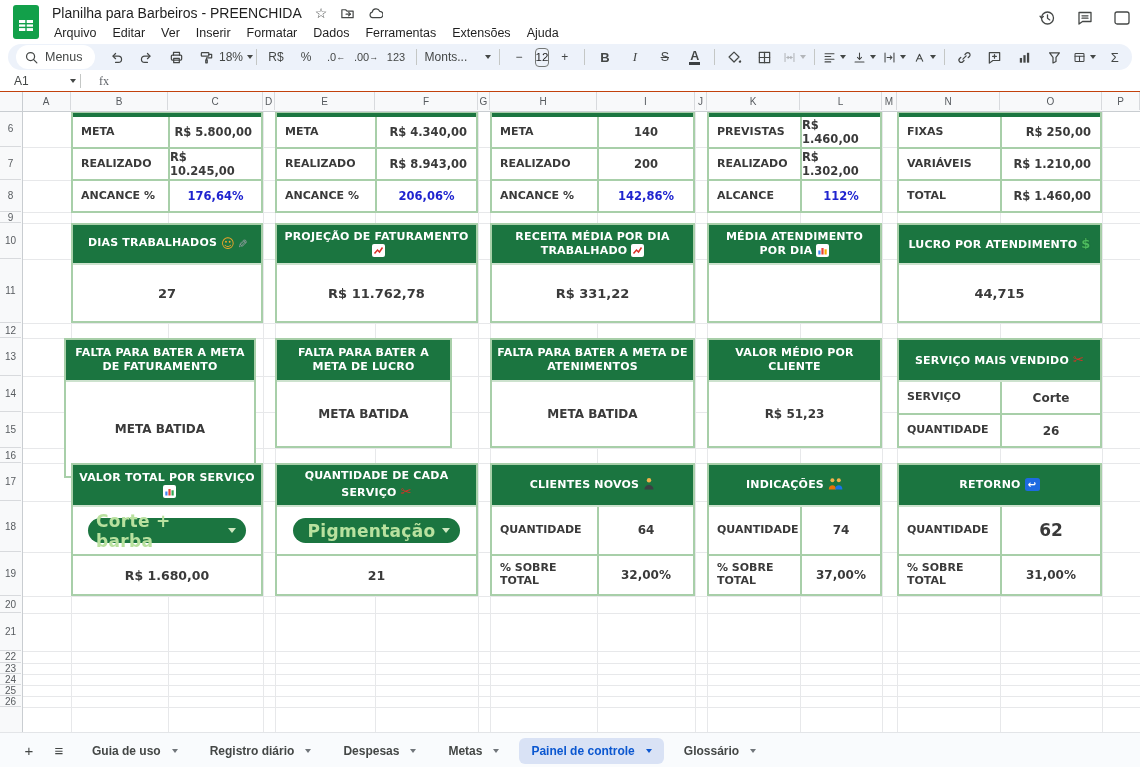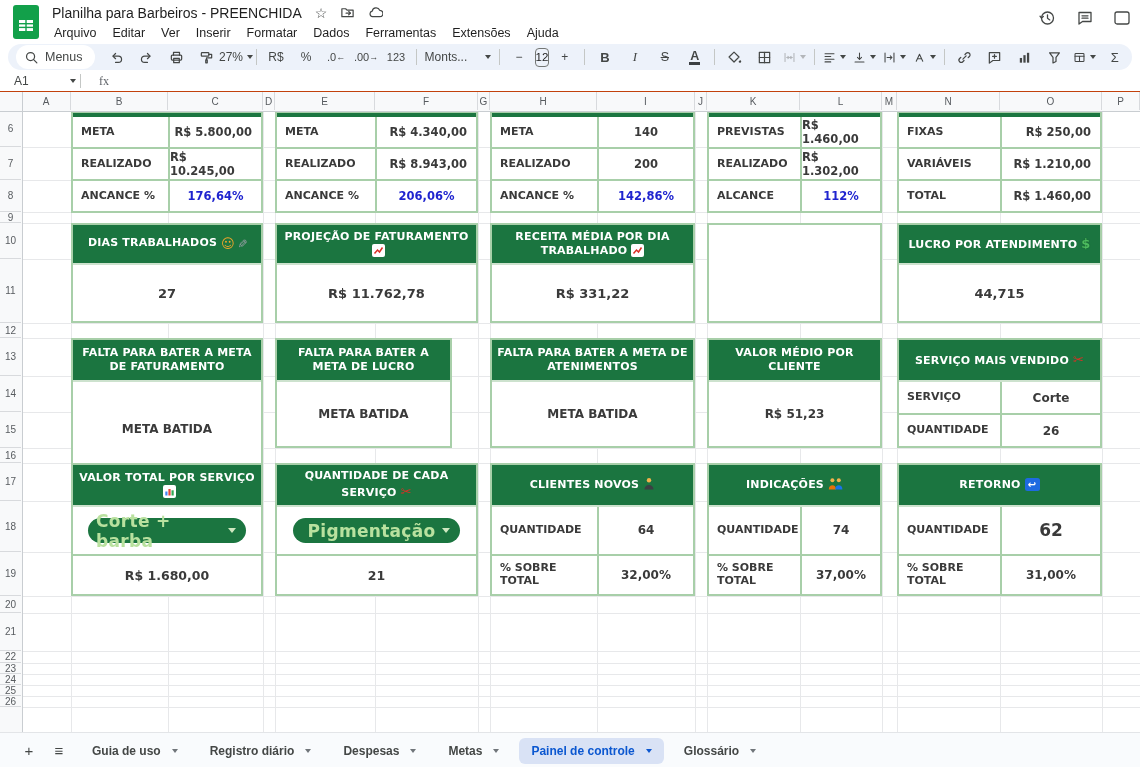--- a/index.html
+++ b/index.html
@@ -2,21 +2,21 @@
 <html><head>
 <meta charset="utf-8">
 <style>
   html,body{margin:0;padding:0;background:#fff}
   .page{position:relative;width:1140px;height:767px;background:#fff;overflow:hidden;
         font-family:"Liberation Sans",sans-serif;color:#202124}
 
   
   .titlebar{position:absolute;top:0;left:0;right:0;height:42px}
   .logo{position:absolute;left:13px;top:5px;width:26px;height:34px}
-  .trow{position:absolute;left:52px;top:5px;display:flex;align-items:flex-start;gap:13px}
+  .trow{position:absolute;left:52px;top:5px;display:flex;align-items:center;gap:13px}
   .doc-title{font-size:14px;color:#1f1f1f}
   .t-ic{color:#444746;font-size:14px;display:inline-flex;align-items:center}
   .menurow{position:absolute;left:46px;top:24px;display:flex}
   .menu-item{font-size:12.5px;color:#1f1f1f;padding:2px 8px;border-radius:9px;cursor:default}
   .apps-right{position:absolute;right:18px;top:9px;display:flex;gap:20px;align-items:center}
 
   
   .toolbar{position:absolute;left:8px;right:8px;top:44px;height:26px;background:#edf2fa;
            border-radius:18px;display:flex;align-items:center;padding:0 8px;gap:1px}
   .tb{height:24px;min-width:23px;padding:0 3px;border-radius:4px;display:flex;align-items:center;
@@ -202,21 +202,21 @@
         </svg>
       </div>
     <div class="tb">
         <svg class="ic st" viewBox="0 0 16 16">
           <rect x="2.5" y="2.8" width="8" height="3.8" rx="0.8"></rect>
           <path d="M10.5 4.7h3v3.6H8v2.2"></path>
           <rect x="7.2" y="10.5" width="1.6" height="3.2"></rect>
         </svg>
       </div>
     <div class="tb">
-        <span>27%</span>
+        <span>18%</span>
         <span class="caret"></span>
       </div>
     <div class="sep"></div>
     <div class="tb">R$</div>
     <div class="tb">%</div>
     <div class="tb">
         <span style="font-size:11px">.0</span>
         <span style="font-size:9px">←</span>
       </div>
     <div class="tb">
@@ -446,29 +446,38 @@
       <div class="chead">
           <span class="ct"><span>RECEITA MÉDIA POR DIA TRABALHADO</span><span class="cicon whitebox">
               <svg width="11" height="11" viewBox="0 0 11 11">
                 <polyline points="1.5,8.5 4.5,5 6.5,7 9.5,2.5" fill="none" stroke="#d93025" stroke-width="1.5"></polyline>
               </svg>
             </span></span>
         </div>
       <div class="cbody">R$ 331,22</div>
     </div>
     <div class="card" style="left:707px;top:131px;width:175px;height:100px">
+      <div class="chead">
+          <span class="ct"><span>MÉDIA ATENDIMENTO POR DIA</span><span class="cicon whitebox">
+              <svg width="11" height="11" viewBox="0 0 11 11">
+                <rect x="1.3" y="5.5" width="2.2" height="4" fill="#4285f4"></rect>
+                <rect x="4.4" y="3" width="2.2" height="6.5" fill="#ea4335"></rect>
+                <rect x="7.5" y="4.3" width="2.2" height="5.2" fill="#f9ab00"></rect>
+              </svg>
+            </span></span>
+        </div>
     </div>
     <div class="card" style="left:897px;top:131px;width:205px;height:100px">
       <div class="chead">
           <span class="ct"><span>LUCRO POR ATENDIMENTO</span><span class="dollaric">$</span></span>
         </div>
       <div class="cbody">44,715</div>
     </div>
 
-    <div class="card" style="left:71px;top:246px;width:192px;height:140px;--hh:38px">
+    <div class="card" style="left:64px;top:246px;width:192px;height:140px;--hh:38px">
       <div class="chead">
           <span class="ct">FALTA PARA BATER A META DE FATURAMENTO</span>
         </div>
       <div class="cbody" style="font-size:12px">META BATIDA</div>
     </div>
     <div class="card" style="left:275px;top:246px;width:177px;height:110px;--hh:38px">
       <div class="chead">
           <span class="ct">FALTA PARA BATER A META DE LUCRO</span>
         </div>
       <div class="cbody" style="font-size:12px">META BATIDA</div>

